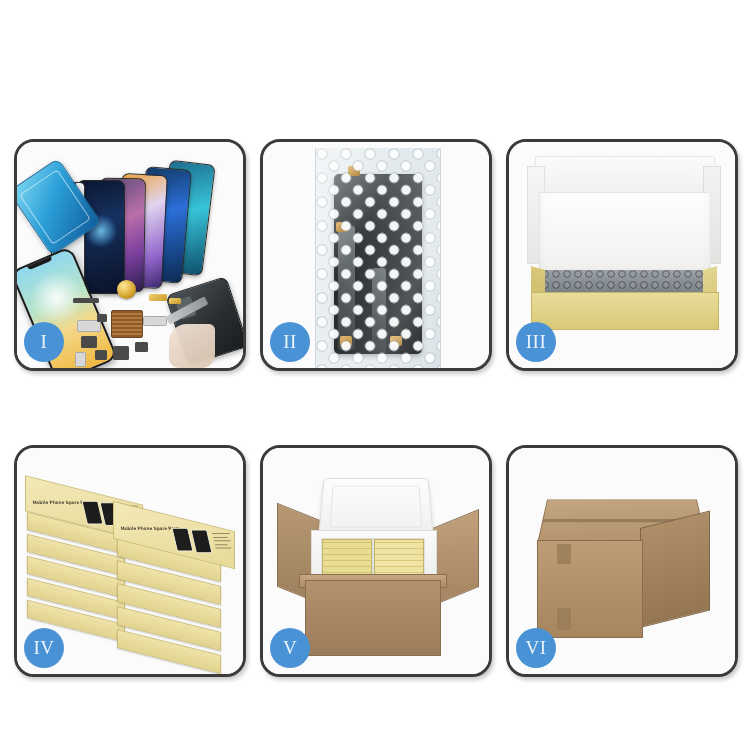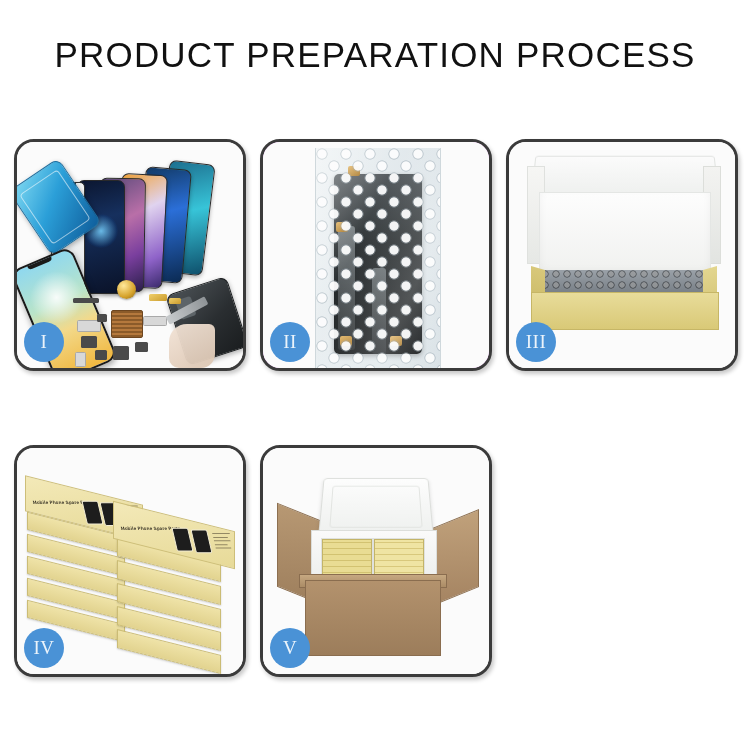--- a/index.html
+++ b/index.html
@@ -376,21 +376,20 @@
   .c6-tape{position:absolute;background:#9a7c57;opacity:.85;border-radius:1px;}
 
   .fade{position:absolute;inset:0;pointer-events:none;}
 </style>
 </head>
 <body>
 
 <div class="sheet">
 
   <div class="header">
-    <div class="title">PRODUCT PREPARATION PROCESS</div>
   </div>
 
   <div class="grid">
 
     <div class="panel p1">
       <div class="scene">
         <div class="phone-fan">
           <div class="fan-ph fp1"></div>
           <div class="fan-ph fp2"></div>
           <div class="fan-ph fp3"></div>
@@ -510,15 +509,25 @@
         <div class="c5-inner">
           <div class="c5-ybox"></div>
           <div class="c5-ybox b"></div>
         </div>
         <div class="c5-rim"></div>
         <div class="c5-body"></div>
       </div>
       <div class="badge">V</div>
     </div>
 
+    <div class="panel p6">
+      <div class="scene">
+        <div class="c6-top"></div>
+        <div class="c6-side"></div>
+        <div class="c6-front"></div>
+        <div class="c6-tape" style="left:48px;top:96px;width:14px;height:20px;"></div>
+        <div class="c6-tape" style="left:48px;top:160px;width:14px;height:22px;"></div>
+      </div>
+      <div class="badge">VI</div>
+    </div>
 
   </div>
 </div>
 
 </body></html>

